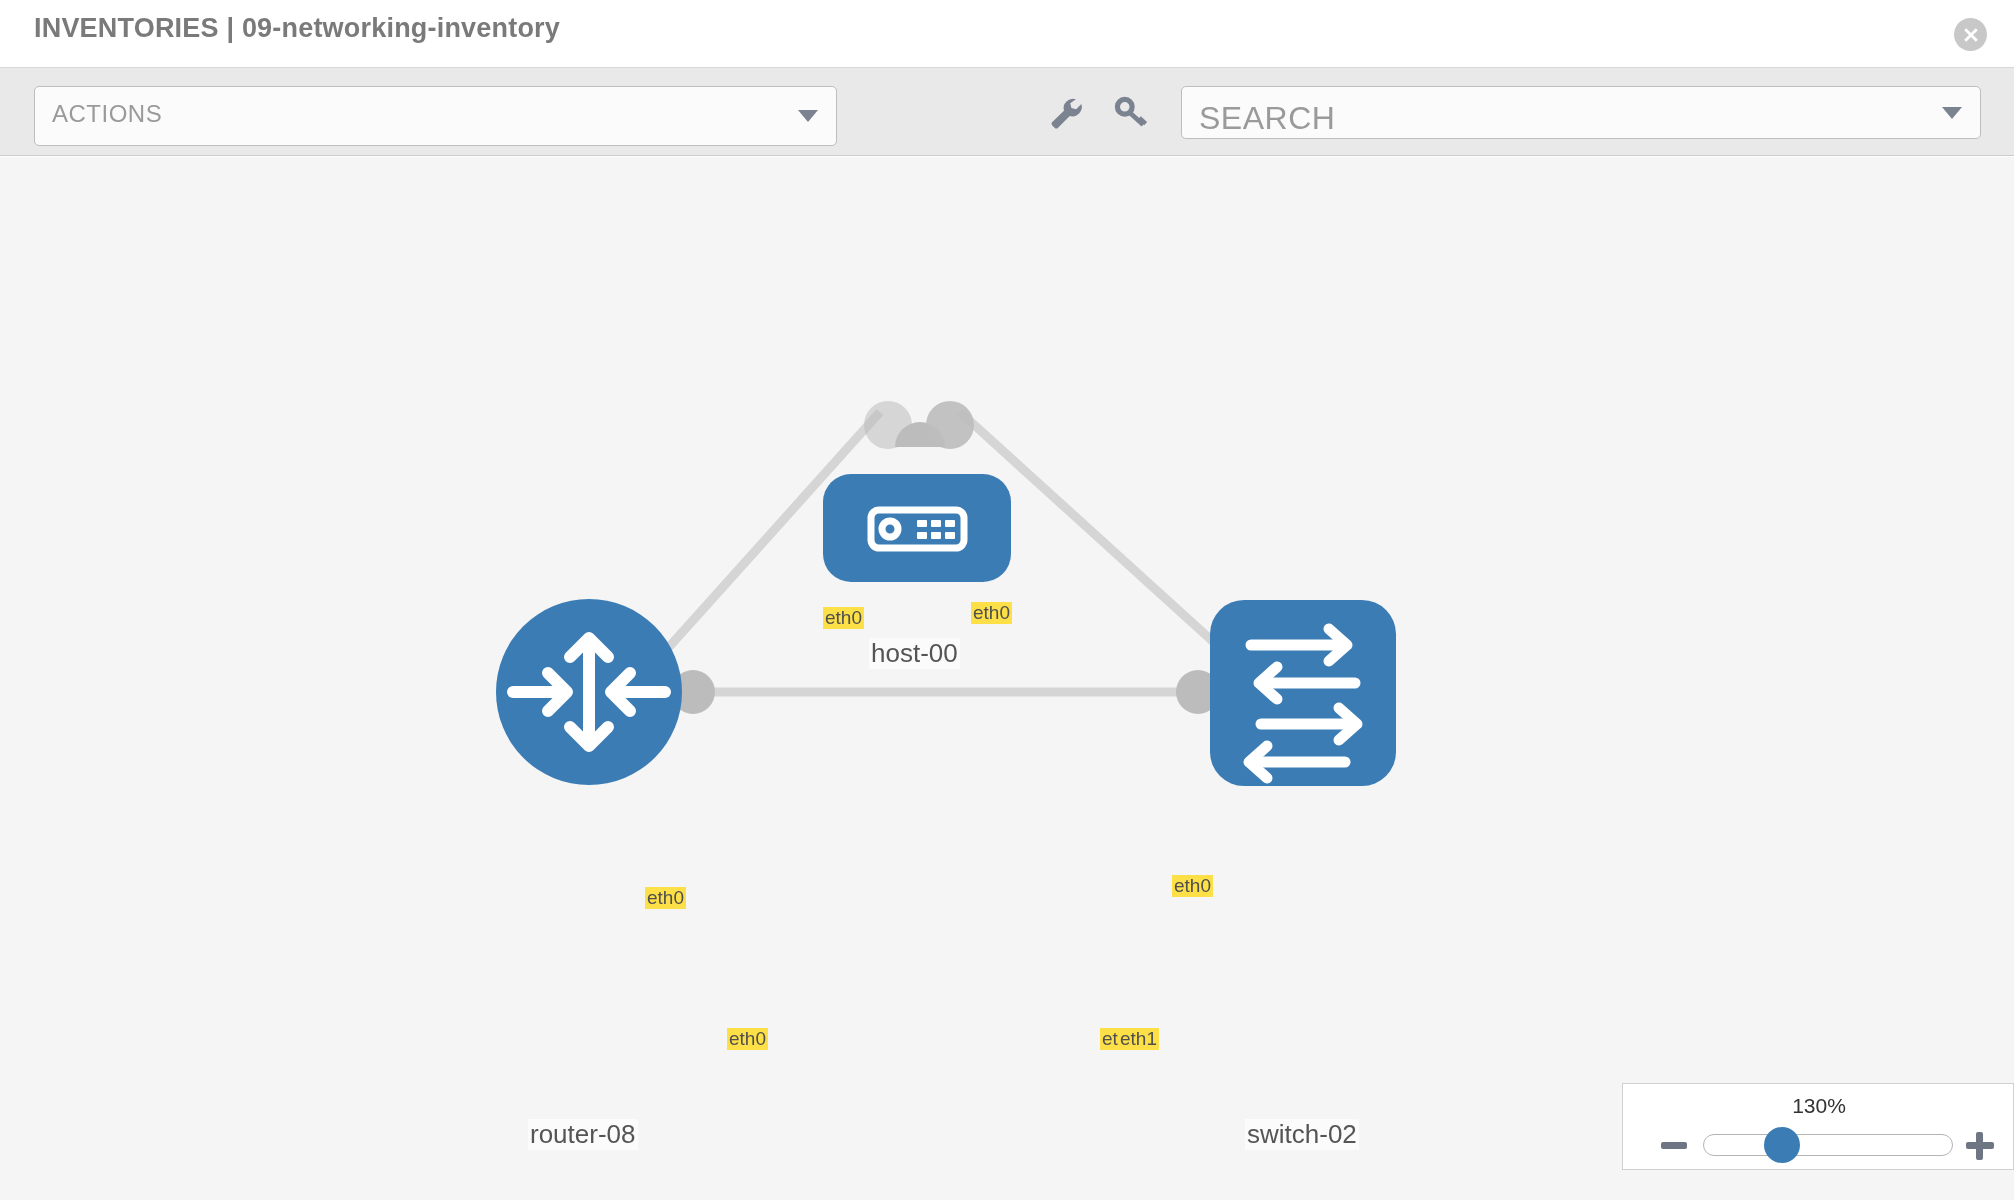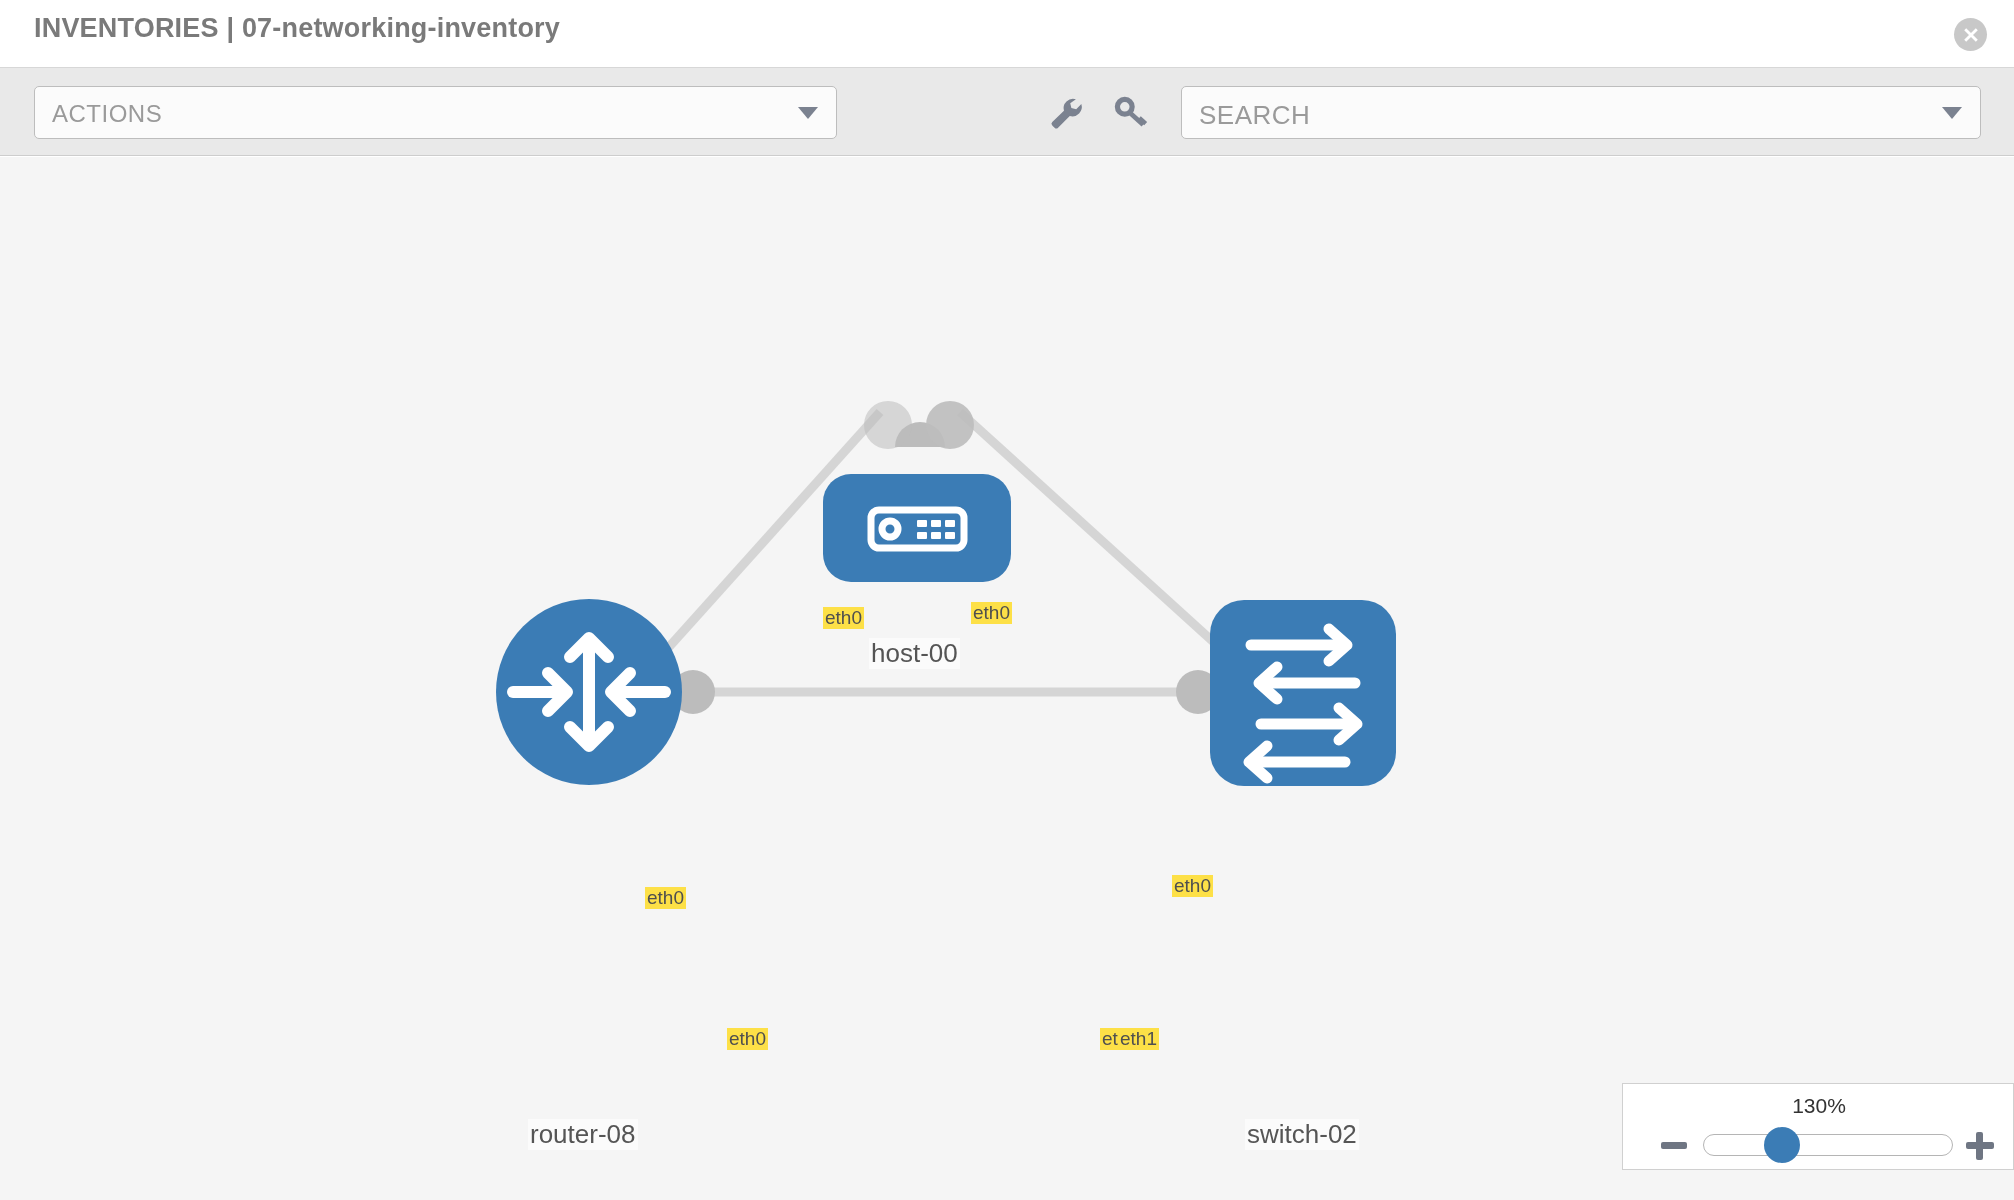--- a/index.html
+++ b/index.html
@@ -35,21 +35,21 @@
 
   
   .toolbar {
     position: absolute; left: 0; top: 68px;
     width: 2014px; height: 88px;
     background: #e9e9e9;
     border-bottom: 1px solid #cdcdcd;
   }
   .actions-select {
     position: absolute; left: 34px; top: 18px;
-    width: 803px; height: 53px;
+    width: 803px; height: 60px;
     background: #fbfbfb;
     border: 1px solid #bdbdbd;
     border-radius: 5px;
   }
   .actions-select .lbl {
     position: absolute; left: 17px; top: 13px;
     font-size: 24px; color: #9a9a9a; letter-spacing: 0.5px;
   }
   .caret {
     position: absolute; right: 18px; top: 50%;
@@ -70,21 +70,21 @@
 
   .search-box {
     position: absolute; left: 1181px; top: 18px;
     width: 800px; height: 53px;
     background: #fbfbfb;
     border: 1px solid #bdbdbd;
     border-radius: 5px;
   }
   .search-box .lbl {
     position: absolute; left: 17px; top: 13px;
-    font-size: 26px; color: #9a9a9a; letter-spacing: 0.5px;
+    font-size: 32px; color: #9a9a9a; letter-spacing: 0.5px;
   }
 
   
   .canvas {
     position: absolute; left: 0; top: 157px;
     width: 2014px; height: 1043px;
     background: #f5f5f5;
     overflow: hidden;
   }
   .topo-svg { position: absolute; left: 0; top: 0; }
@@ -141,21 +141,21 @@
   .zoom-thumb {
     position: absolute; left: 141px; top: 43px;
     width: 36px; height: 36px; border-radius: 50%;
     background: #3b7cb5; cursor: pointer;
   }
 </style>
 </head>
 <body>
 
 <div class="header">
-  <div class="page-title">INVENTORIES | 07-networking-inventory</div>
+  <div class="page-title">INVENTORIES | 09-networking-inventory</div>
   <div class="close-btn">
     <svg width="20" height="20" viewBox="0 0 20 20">
       <path d="M5.2 3.2 L10 8 L14.8 3.2 L16.8 5.2 L12 10 L16.8 14.8 L14.8 16.8 L10 12 L5.2 16.8 L3.2 14.8 L8 10 L3.2 5.2 Z" fill="#ffffff"></path>
     </svg>
   </div>
 </div>
 
 <div class="toolbar">
 
   <div class="actions-select">

